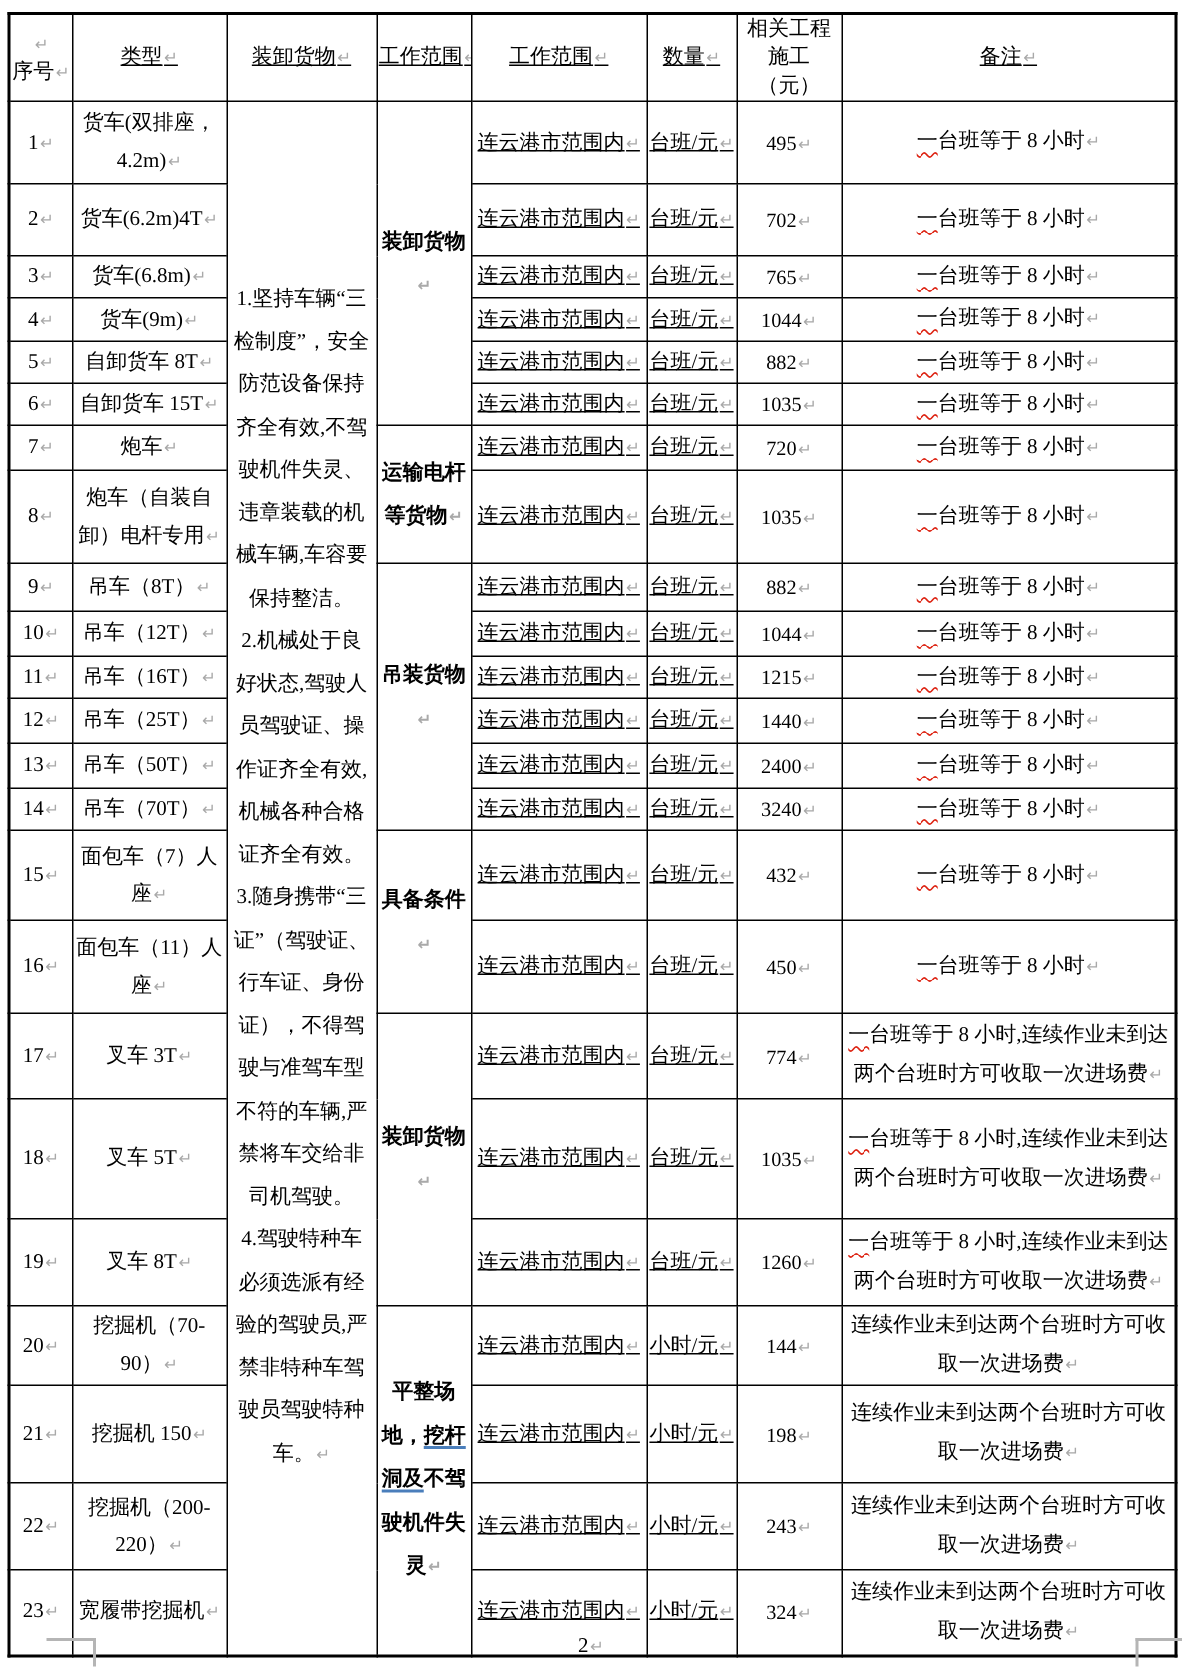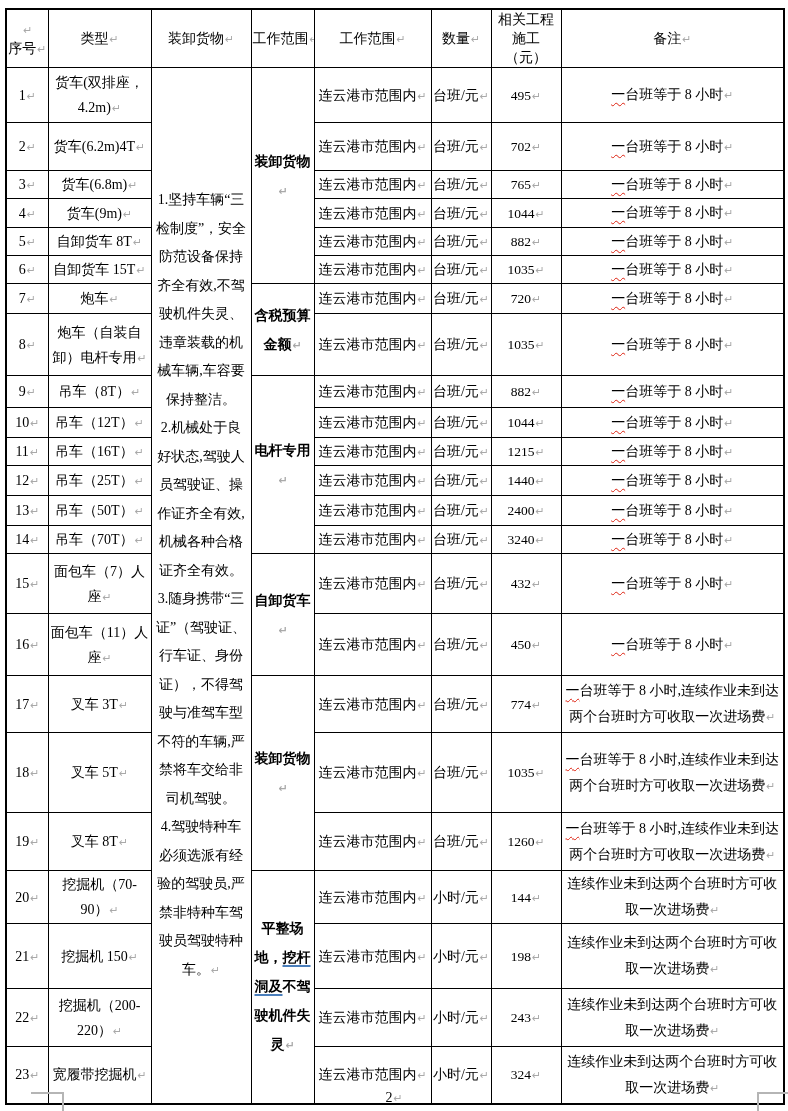--- a/index.html
+++ b/index.html
@@ -13,21 +13,21 @@
     border-collapse:collapse;table-layout:fixed;
     border:2px solid #000;
   }
   th,td{
     border:1px solid #000;text-align:center;vertical-align:middle;
     padding:0 1px;font-size:14px;font-weight:normal;line-height:25px;
     overflow:hidden;word-break:normal;
   }
   thead tr{height:39px;}
   th{line-height:19px;}
-  .nw{white-space:nowrap;}
+  .nw{white-space:nowrap;text-decoration:underline;}
   .pm{
     color:#a9a9a9;font-size:11px;font-family:"DejaVu Sans",sans-serif;
     margin-left:1px;line-height:1;
   }
   td.cond{line-height:28.5px;padding:0 3px;}
   td.content{line-height:29px;font-weight:bold;}
   td.remark{line-height:26px;padding:0 2px;}
   td.amount{font-size:13.5px;text-align:center;}
   .sq-red{
     text-decoration-line:underline;text-decoration-style:wavy;
@@ -130,38 +130,38 @@
           <td>6<span class="pm">↵</span></td>
           <td>自卸货车 15T<span class="pm">↵</span></td>
           <td><span class="nw">连云港市范围内<span class="pm">↵</span></span></td>
           <td><span class="nw">台班/元<span class="pm">↵</span></span></td>
           <td class="amount">1035<span class="pm">↵</span></td>
           <td class="remark"><span class="sq-red">一</span>台班等于 8 小时<span class="pm">↵</span></td>
         </tr>
         <tr style="height: 30px;">
           <td>7<span class="pm">↵</span></td>
           <td>炮车<span class="pm">↵</span></td>
-          <td class="content" rowspan="2"><span>含税预算金额</span><span class="pm">↵</span></td>
+          <td class="content" rowspan="2"><span>运输电杆等货物</span><span class="pm">↵</span></td>
           <td><span class="nw">连云港市范围内<span class="pm">↵</span></span></td>
           <td><span class="nw">台班/元<span class="pm">↵</span></span></td>
           <td class="amount">720<span class="pm">↵</span></td>
           <td class="remark"><span class="sq-red">一</span>台班等于 8 小时<span class="pm">↵</span></td>
         </tr>
         <tr style="height: 62px;">
           <td>8<span class="pm">↵</span></td>
           <td>炮车（自装自卸）电杆专用<span class="pm">↵</span></td>
           <td><span class="nw">连云港市范围内<span class="pm">↵</span></span></td>
           <td><span class="nw">台班/元<span class="pm">↵</span></span></td>
           <td class="amount">1035<span class="pm">↵</span></td>
           <td class="remark"><span class="sq-red">一</span>台班等于 8 小时<span class="pm">↵</span></td>
         </tr>
         <tr style="height: 32px;">
           <td>9<span class="pm">↵</span></td>
           <td>吊车（8T）<span class="pm">↵</span></td>
-          <td class="content" rowspan="6"><span>电杆专用</span><span class="pm">↵</span></td>
+          <td class="content" rowspan="6"><span>吊装货物</span><span class="pm">↵</span></td>
           <td><span class="nw">连云港市范围内<span class="pm">↵</span></span></td>
           <td><span class="nw">台班/元<span class="pm">↵</span></span></td>
           <td class="amount">882<span class="pm">↵</span></td>
           <td class="remark"><span class="sq-red">一</span>台班等于 8 小时<span class="pm">↵</span></td>
         </tr>
         <tr style="height: 30px;">
           <td>10<span class="pm">↵</span></td>
           <td>吊车（12T）<span class="pm">↵</span></td>
           <td><span class="nw">连云港市范围内<span class="pm">↵</span></span></td>
           <td><span class="nw">台班/元<span class="pm">↵</span></span></td>
@@ -196,21 +196,21 @@
           <td>14<span class="pm">↵</span></td>
           <td>吊车（70T）<span class="pm">↵</span></td>
           <td><span class="nw">连云港市范围内<span class="pm">↵</span></span></td>
           <td><span class="nw">台班/元<span class="pm">↵</span></span></td>
           <td class="amount">3240<span class="pm">↵</span></td>
           <td class="remark"><span class="sq-red">一</span>台班等于 8 小时<span class="pm">↵</span></td>
         </tr>
         <tr style="height: 60px;">
           <td>15<span class="pm">↵</span></td>
           <td>面包车（7）人座<span class="pm">↵</span></td>
-          <td class="content" rowspan="2"><span>自卸货车</span><span class="pm">↵</span></td>
+          <td class="content" rowspan="2"><span>具备条件</span><span class="pm">↵</span></td>
           <td><span class="nw">连云港市范围内<span class="pm">↵</span></span></td>
           <td><span class="nw">台班/元<span class="pm">↵</span></span></td>
           <td class="amount">432<span class="pm">↵</span></td>
           <td class="remark"><span class="sq-red">一</span>台班等于 8 小时<span class="pm">↵</span></td>
         </tr>
         <tr style="height: 62px;">
           <td>16<span class="pm">↵</span></td>
           <td>面包车（11）人座<span class="pm">↵</span></td>
           <td><span class="nw">连云港市范围内<span class="pm">↵</span></span></td>
           <td><span class="nw">台班/元<span class="pm">↵</span></span></td>

